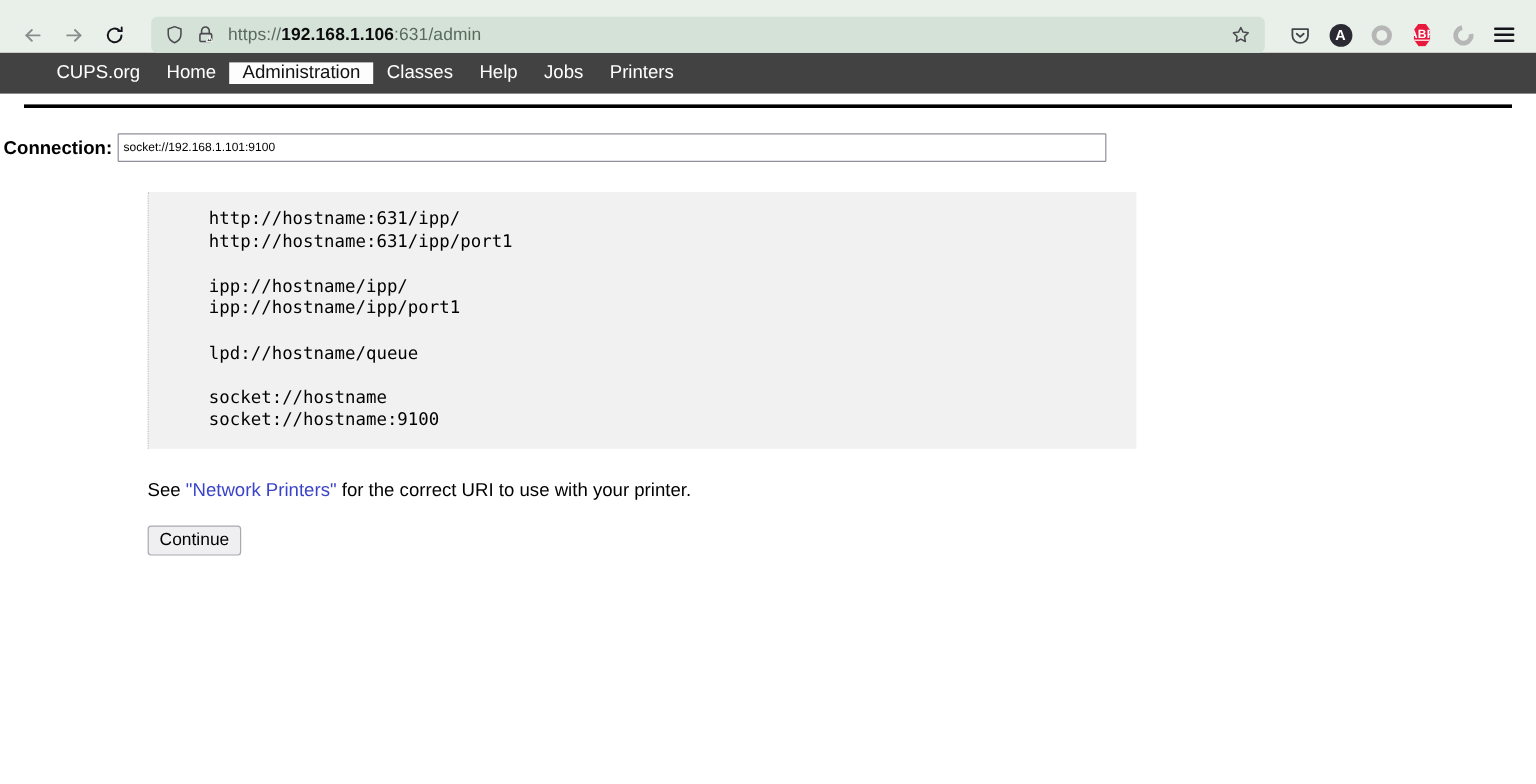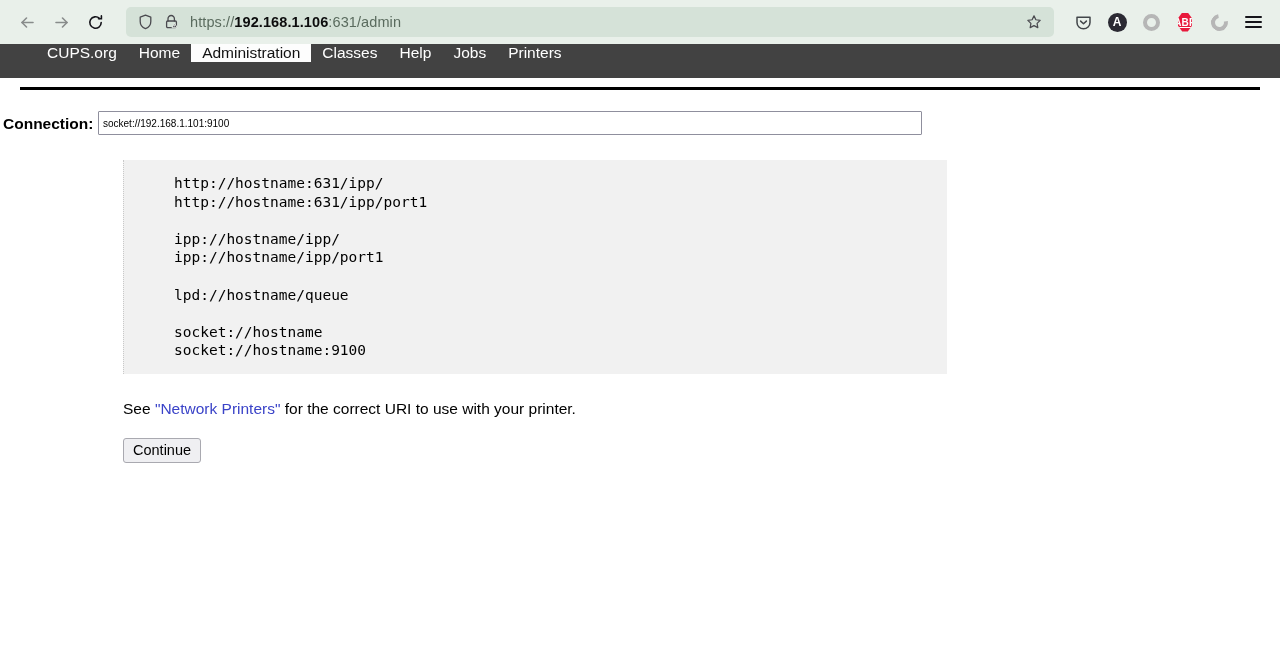--- a/index.html
+++ b/index.html
@@ -13,21 +13,21 @@
     background: #ffffff;
     font-family: "Liberation Sans", sans-serif;
     -webkit-font-smoothing: antialiased;
   }
 
   
   .browser-toolbar {
     height: 44px;
     background: #e9f0ea;
     display: flex;
-    align-items: center;
+    align-items: flex-end;
     padding: 0 10px;
     box-sizing: border-box;
   }
   .nav-btn {
     width: 34px;
     height: 30px;
     display: flex;
     align-items: center;
     justify-content: center;
     border-radius: 4px;
@@ -135,21 +135,21 @@
     height: 2px;
     background: #15141a;
     border-radius: 1px;
   }
 
   
   .cups-nav {
     background: #424242;
     height: 34px;
     display: flex;
-    align-items: flex-start;
+    align-items: center;
     padding-left: 36px;
     box-sizing: border-box;
   }
   .cups-nav a {
     color: #ffffff;
     font-size: 15.5px;
     text-decoration: none;
     display: flex;
     align-items: center;
     padding: 0 11px;

